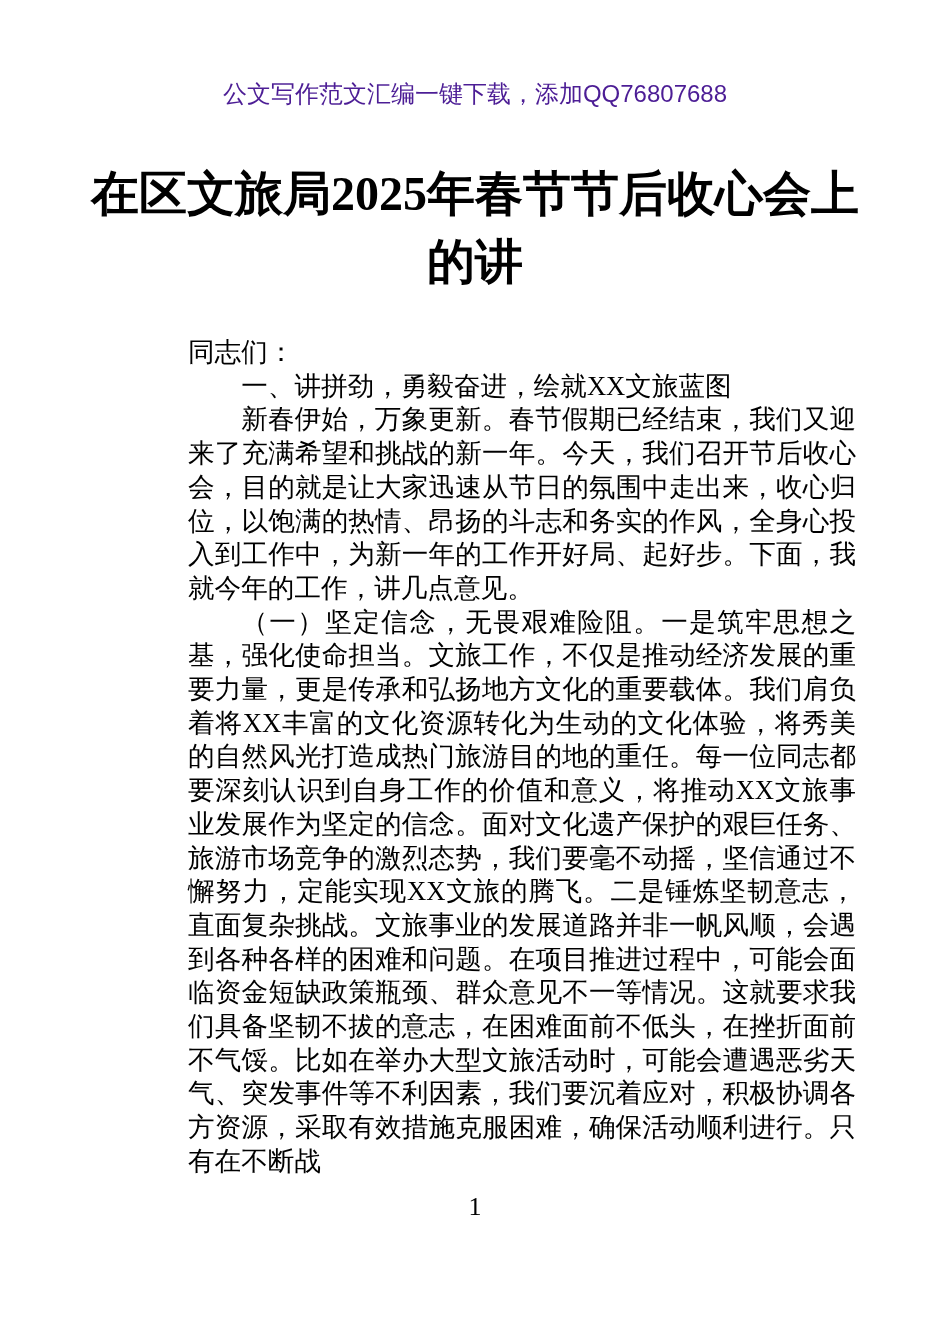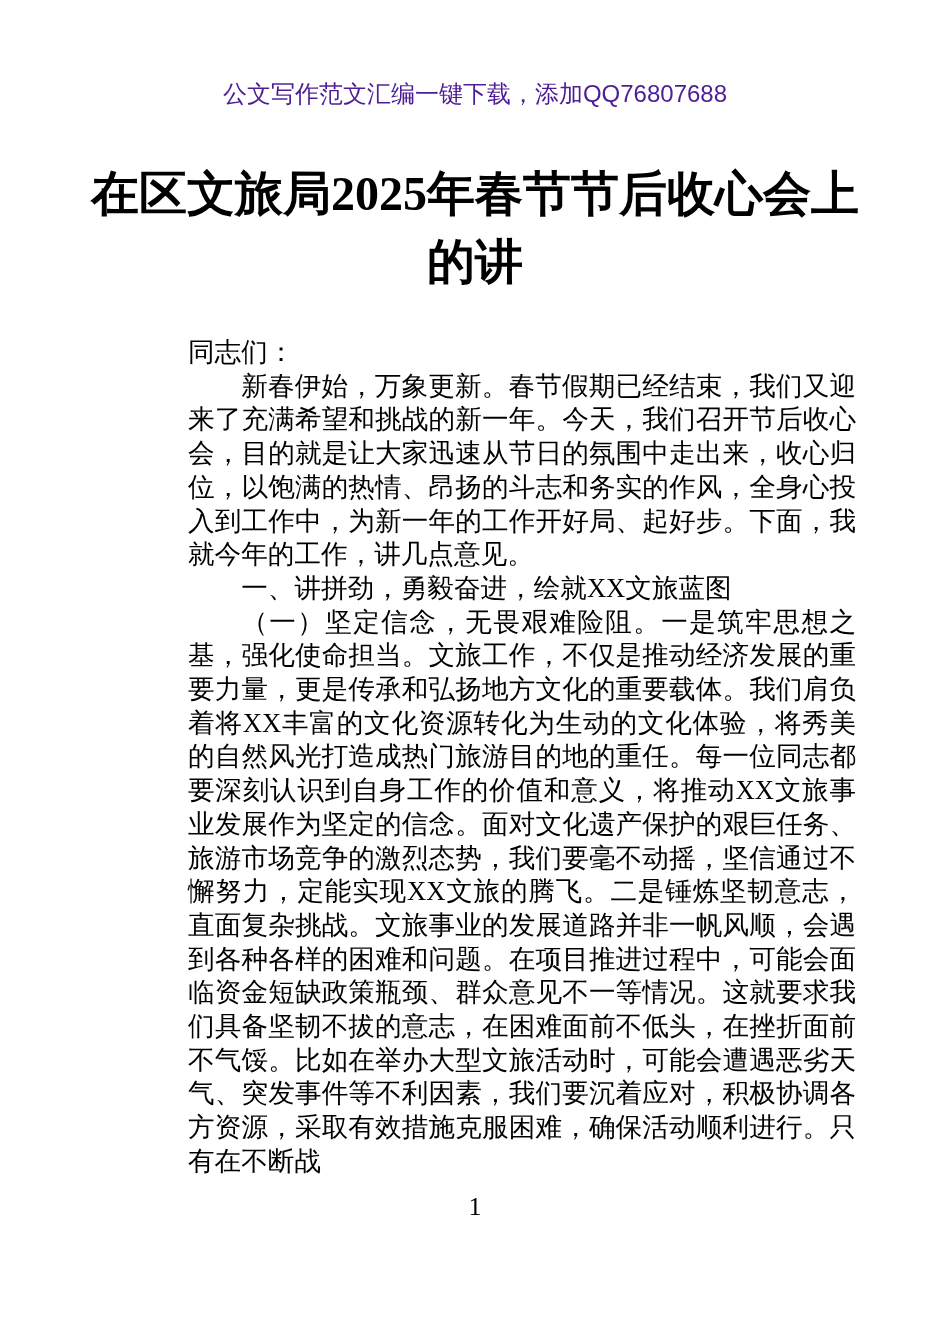--- a/index.html
+++ b/index.html
@@ -76,20 +76,20 @@
 <div class="page">
 
   <div class="promo">公文写作范文汇编一键下载，添加QQ76807688</div>
 
   <h1 class="title">
     <span class="title-line">在区文旅局2025年春节节后收心会上的讲</span>
   </h1>
 
   <div class="body-text">
     <p class="salutation">同志们：</p>
+    <p>一、讲拼劲，勇毅奋进，绘就XX文旅蓝图</p>
     <p>新春伊始，万象更新。春节假期已经结束，我们又迎来了充满希望和挑战的新一年。今天，我们召开节后收心会，目的就是让大家迅速从节日的氛围中走出来，收心归位，以饱满的热情、昂扬的斗志和务实的作风，全身心投入到工作中，为新一年的工作开好局、起好步。下面，我就今年的工作，讲几点意见。</p>
-    <p>一、讲拼劲，勇毅奋进，绘就XX文旅蓝图</p>
     <p>（一）坚定信念，无畏艰难险阻。一是筑牢思想之基，强化使命担当。文旅工作，不仅是推动经济发展的重要力量，更是传承和弘扬地方文化的重要载体。我们肩负着将XX丰富的文化资源转化为生动的文化体验，将秀美的自然风光打造成热门旅游目的地的重任。每一位同志都要深刻认识到自身工作的价值和意义，将推动XX文旅事业发展作为坚定的信念。面对文化遗产保护的艰巨任务、旅游市场竞争的激烈态势，我们要毫不动摇，坚信通过不懈努力，定能实现XX文旅的腾飞。二是锤炼坚韧意志，直面复杂挑战。文旅事业的发展道路并非一帆风顺，会遇到各种各样的困难和问题。在项目推进过程中，可能会面临资金短缺政策瓶颈、群众意见不一等情况。这就要求我们具备坚韧不拔的意志，在困难面前不低头，在挫折面前不气馁。比如在举办大型文旅活动时，可能会遭遇恶劣天气、突发事件等不利因素，我们要沉着应对，积极协调各方资源，采取有效措施克服困难，确保活动顺利进行。只有在不断战</p>
   </div>
 
   <div class="page-number">1</div>
 
 </div>
 
 </body></html>

